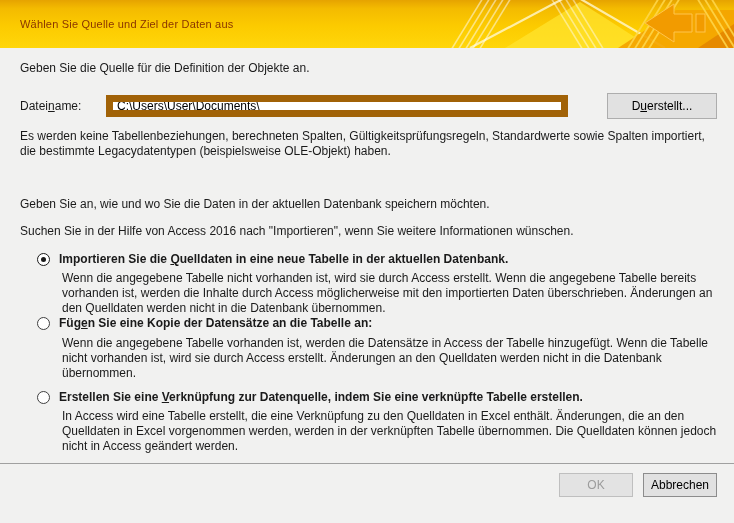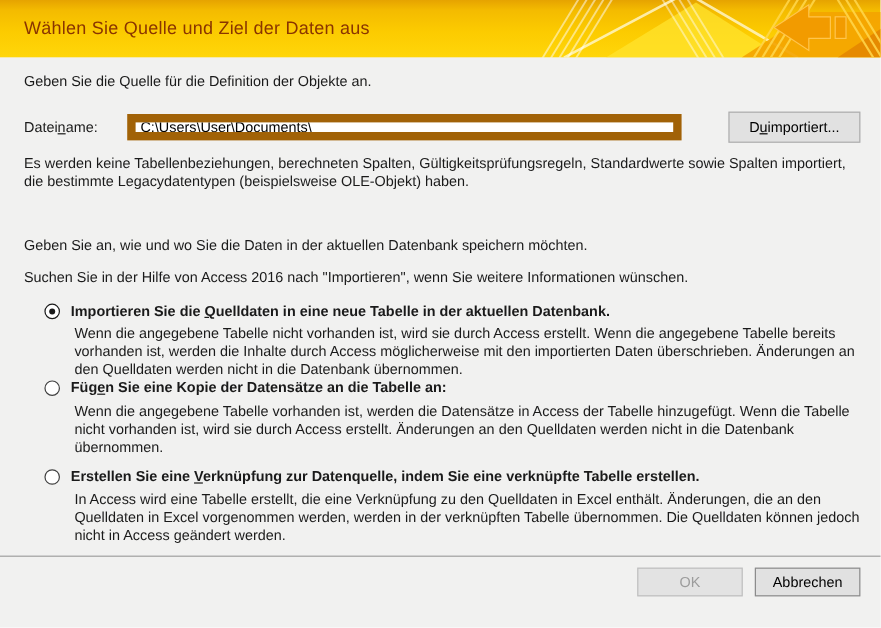--- a/index.html
+++ b/index.html
@@ -6,21 +6,21 @@
   html,body { width:734px; height:523px; }
   body { font-family:"Liberation Sans","DejaVu Sans",sans-serif; font-size:12px; color:#1a1a1a; }
 
   .dialog { width:734px; height:523px; background:#f1f1f0; overflow:hidden; position:relative; }
 
   
   .banner { position:relative; width:734px; height:48px; overflow:hidden; }
   .banner svg { position:absolute; inset:0; display:block; }
   .banner-title {
     position:absolute; left:20px; top:50%; transform:translateY(-50%);
-    font-size:15px; color:#8a3500; letter-spacing:.2px;
+    font-size:11px; color:#8a3500; letter-spacing:.2px;
   }
 
   
   .content { padding:0 17px 0 20px; }
   .line { line-height:15px; }
   .instruction-1 { margin-top:13px; }
   .file-row { margin-top:17px; display:flex; align-items:center; }
   .file-label { width:86px; flex:0 0 86px; }
   .file-input {
     width:462px; height:22px; border:7px solid #a16207; background:#fff;
@@ -63,21 +63,21 @@
   .combo-arrow {
     width:20px; height:20px; margin:0; background:#fbfbfb; border-left:1px solid #e4e8ec;
     display:flex; align-items:center; justify-content:center; flex:0 0 20px;
   }
 
   .ak { text-decoration:underline; }
 
   
   .divider { margin-top:9px; height:1px; background:#a0a0a0; width:734px; }
   .footer { display:flex; justify-content:flex-end; gap:10px; padding:9px 17px 0 0; }
-  .footer .btn { width:88px; height:24px; }
+  .footer .btn { width:74px; height:24px; }
   .btn-disabled { color:#9c9c9c; border-color:#bfbfbf; background:#e3e3e3; }
   .btn-cancel { border-color:#8c8c8c; }
 </style>
 </head>
 <body>
 
 <div class="dialog">
 
   <div class="banner">
     <svg width="734" height="48" viewBox="0 0 734 48" preserveAspectRatio="none">
@@ -133,21 +133,21 @@
     <div class="banner-title">Wählen Sie Quelle und Ziel der Daten aus</div>
   </div>
 
   <div class="content">
 
     <div class="line instruction-1">Geben Sie die Quelle für die Definition der Objekte an.</div>
 
     <div class="file-row">
       <label class="file-label"><span>Datei</span><span class="ak">n</span><span>ame:</span></label>
       <input class="file-input" type="text" value="C:\Users\User\Documents\" style="">
-      <button class="btn browse-btn"><span>D</span><span class="ak">u</span><span>importiert...</span></button>
+      <button class="btn browse-btn"><span>D</span><span class="ak">u</span><span>erstellt...</span></button>
     </div>
 
     <div class="line note">Es werden keine Tabellenbeziehungen, berechneten Spalten, Gültigkeitsprüfungsregeln, Standardwerte sowie Spalten importiert, die bestimmte Legacydatentypen (beispielsweise OLE-Objekt) haben.</div>
 
     <div class="line instruction-2">Geben Sie an, wie und wo Sie die Daten in der aktuellen Datenbank speichern möchten.</div>
 
     <div class="line help">Suchen Sie in der Hilfe von Access 2016 nach "Importieren", wenn Sie weitere Informationen wünschen.</div>
 
     <div class="option opt-1">
       <div class="opt-row">

